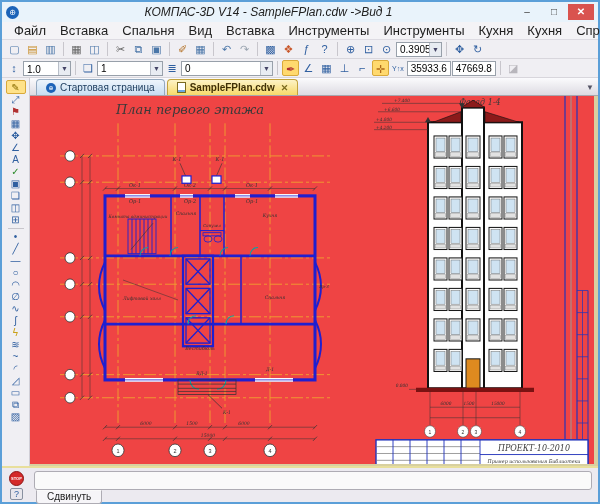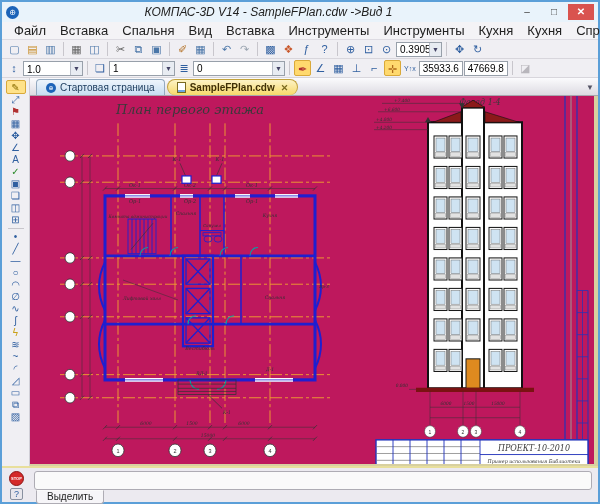--- a/index.html
+++ b/index.html
@@ -33,27 +33,27 @@
   
   .main-row { flex:1; display:flex; min-height:0; }
   .left-toolbar { width:28px; background:#f0eff3; border-right:1px solid #d0ced6; display:flex; flex-direction:column; align-items:center; padding-top:2px; gap:0; overflow:hidden; }
   .lt-icon { width:20px; height:12px; font-size:10px; line-height:12px; text-align:center; border-radius:2px; flex:0 0 auto; }
   .lt-icon.hl { background:#ffe28a; border:1px solid #d9a93a; height:14px; line-height:13px; }
   .left-toolbar i.sep { width:16px; height:1px; margin:2px 0; }
 
   .right-col { flex:1; display:flex; flex-direction:column; min-width:0; }
   .tabbar { height:18px; background:linear-gradient(#fbfbfd,#dddbe2); border-bottom:1px solid #a8a6ae; display:flex; align-items:flex-start; padding:1px 4px 0 6px; gap:2px; flex:0 0 auto; }
   .tab { display:flex; align-items:center; gap:4px; height:16px; padding:0 9px; font-size:10px; border:1px solid #93a9c0; border-bottom:none; border-radius:4px 4px 0 0; background:linear-gradient(#eef5fc,#c7ddf2); color:#1a3a5c; white-space:nowrap; }
-  .tab.active { background:linear-gradient(#fdf3c6,#f7d96a); border-color:#c2a23c; font-weight:bold; color:#403005;border-radius:8px; }
+  .tab.active { background:linear-gradient(#fdf3c6,#f7d96a); border-color:#c2a23c; font-weight:bold; color:#403005; }
   .tab .tab-logo { width:10px; height:10px; border-radius:50%; background:#1c63b8; color:#fff; font-size:6px; line-height:10px; text-align:center; }
   .tab .doc-ico { width:9px; height:11px; background:#fff; border:1px solid #7a6a20; box-shadow:inset 0 -2px 0 #6aa5e0; }
   .tab .close-x { font-size:9px; color:#7a6a20; margin-left:2px; }
   .tab-dd { margin-left:auto; font-size:8px; color:#556; align-self:center; }
 
-  .canvas { flex:1; background:#be185d; position:relative; border-right:4px solid #d8d0a0; border-bottom:2px solid #d8d0a0; min-height:0; }
+  .canvas { flex:1; background:#ef4444; position:relative; border-right:4px solid #d8d0a0; border-bottom:2px solid #d8d0a0; min-height:0; }
   .canvas svg { display:block; width:100%; height:100%; }
 
   
   .propbar { height:36px; background:#eceaf0; border-top:2px solid #e8df9c; position:relative; flex:0 0 auto; }
   .stop-btn { position:absolute; left:7px; top:3px; width:15px; height:15px; border-radius:50%; background:#d42a2a; border:1px solid #8d1515; color:#fff; font-size:4px; font-weight:bold; line-height:14px; text-align:center; }
   .help-btn { position:absolute; left:8px; top:20px; width:13px; height:12px; background:#e8e6ec; border:1px solid #8890a0; color:#2f5fa0; font-size:9px; line-height:11px; text-align:center; border-radius:2px; }
   .prop-panel { position:absolute; left:32px; right:6px; top:3px; height:19px; background:#fafafa; border:1px solid #aeacb4; border-radius:3px; }
   .prop-tab { position:absolute; left:34px; top:22px; height:14px; background:#f6f5f8; border:1px solid #aeacb4; border-top:1px solid #fafafa; padding:0 10px; font-size:10px; line-height:12px; color:#222; border-radius:0 0 3px 3px; }
 
   .statusbar { height:19px; background:#edf0f4; border-top:1px solid #c9cdd3; font-size:11px; color:#333; padding:2px 0 0 8px; flex:0 0 auto; white-space:nowrap; }
@@ -125,21 +125,21 @@
     </span>
     <i class="sep"></i>
     <span style="display:flex;align-items:center;gap:1px;">
         <span class="tb-icon" style="color: rgb(47, 95, 160);">✥</span>
         <span class="tb-icon" style="color: rgb(47, 95, 160);">↻</span>
       </span>
   </div>
 
   <div class="toolbar">
     <span class="combo-icon">↕</span>
-    <span class="combo" style="width:60px;align-items:flex-end;">
+    <span class="combo" style="width:48px;align-items:flex-end;">
       <span class="val" style="flex:1;">1.0</span>
       <span class="dd">▼</span>
     </span>
     <i class="sep"></i>
     <span class="combo-icon">❏</span>
     <span class="combo" style="width:66px;">
       <span class="val" style="flex:1;">1</span>
       <span class="dd">▼</span>
     </span>
     <span class="combo-icon">≣</span>
@@ -619,16 +619,16 @@
           </g>
         </svg>
       </div>
     </div>
   </div>
 
   <div class="propbar">
     <div class="stop-btn">STOP</div>
     <div class="help-btn">?</div>
     <div class="prop-panel"></div>
-    <div class="prop-tab">Выделить</div>
+    <div class="prop-tab">Сдвинуть</div>
   </div>
 
 </div>
 
 </body></html>

